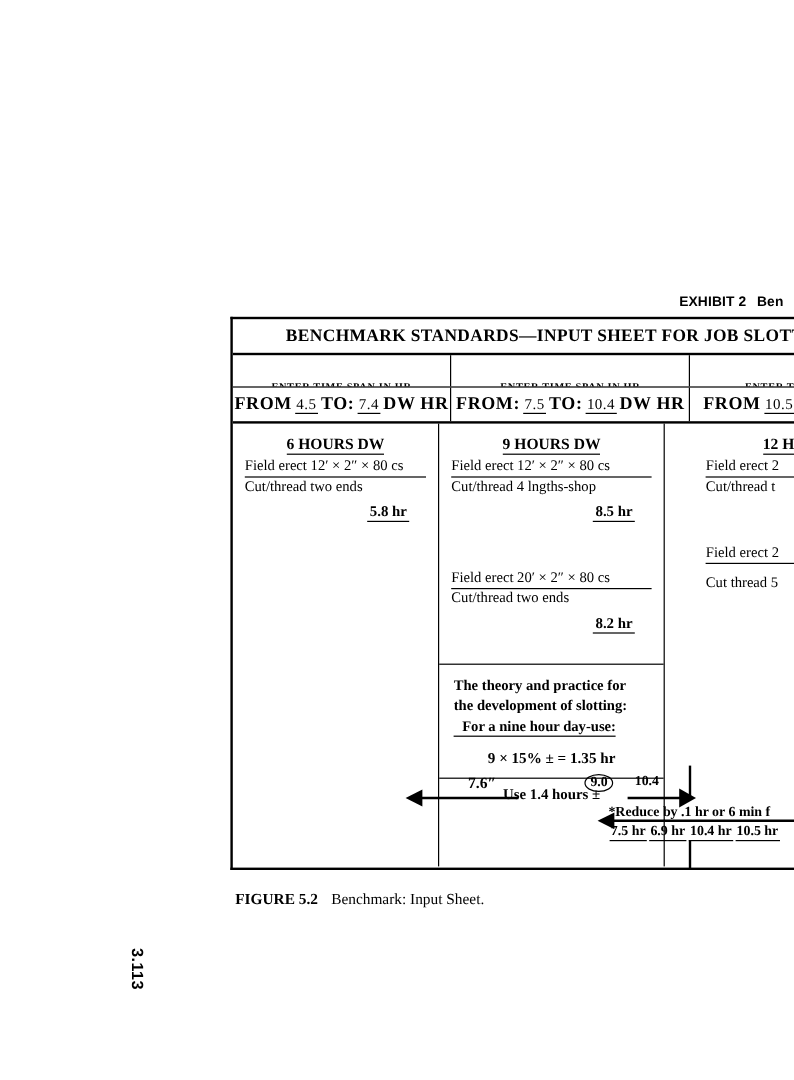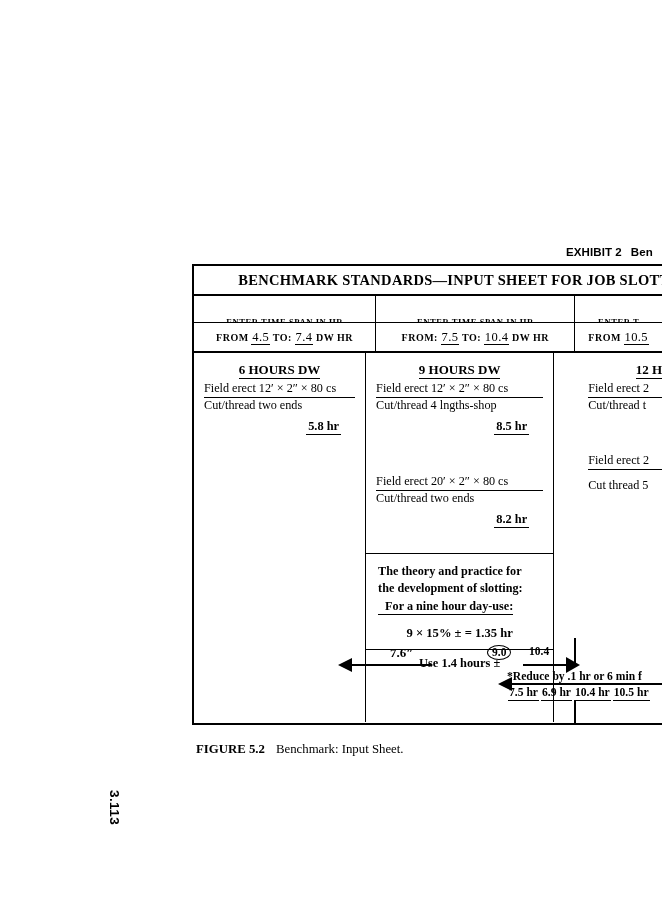--- a/index.html
+++ b/index.html
@@ -73,35 +73,35 @@
   .hcell {
     box-sizing: border-box;
     display: flex;
     align-items: center;
     justify-content: center;
     overflow: hidden;
     white-space: nowrap;
   }
   .hcell.c1 { width: 183px; border-right: 1.8px solid #000; }
   .hcell.c2 { width: 200px; border-right: 1.8px solid #000; }
-  .hcell.c3 { width: 87px; padding-right: 0; }
+  .hcell.c3 { width: 87px; justify-content: flex-end; padding-right: 0; }
 
   .smallcaps {
     font-size: 8.6px;
     font-weight: bold;
     letter-spacing: 0.55px;
     font-family: "Liberation Serif", serif;
     margin-top: 25px;
   }
   .spanline {
     font-size: 9px;
     font-weight: bold;
     letter-spacing: 0.4px;
   }
-  .spanline .lbl { font-size: 10px; letter-spacing: 0.5px; }
+  .spanline .lbl { font-size: 15px; letter-spacing: 0.5px; }
   .spanline .num {
     font-size: 12.5px;
     border-bottom: 1.2px solid #000;
     padding: 0 1px;
     font-weight: normal;
   }
   .hcell.c3 .spanline { padding-right: 0; }
 
   
   #body-row {

